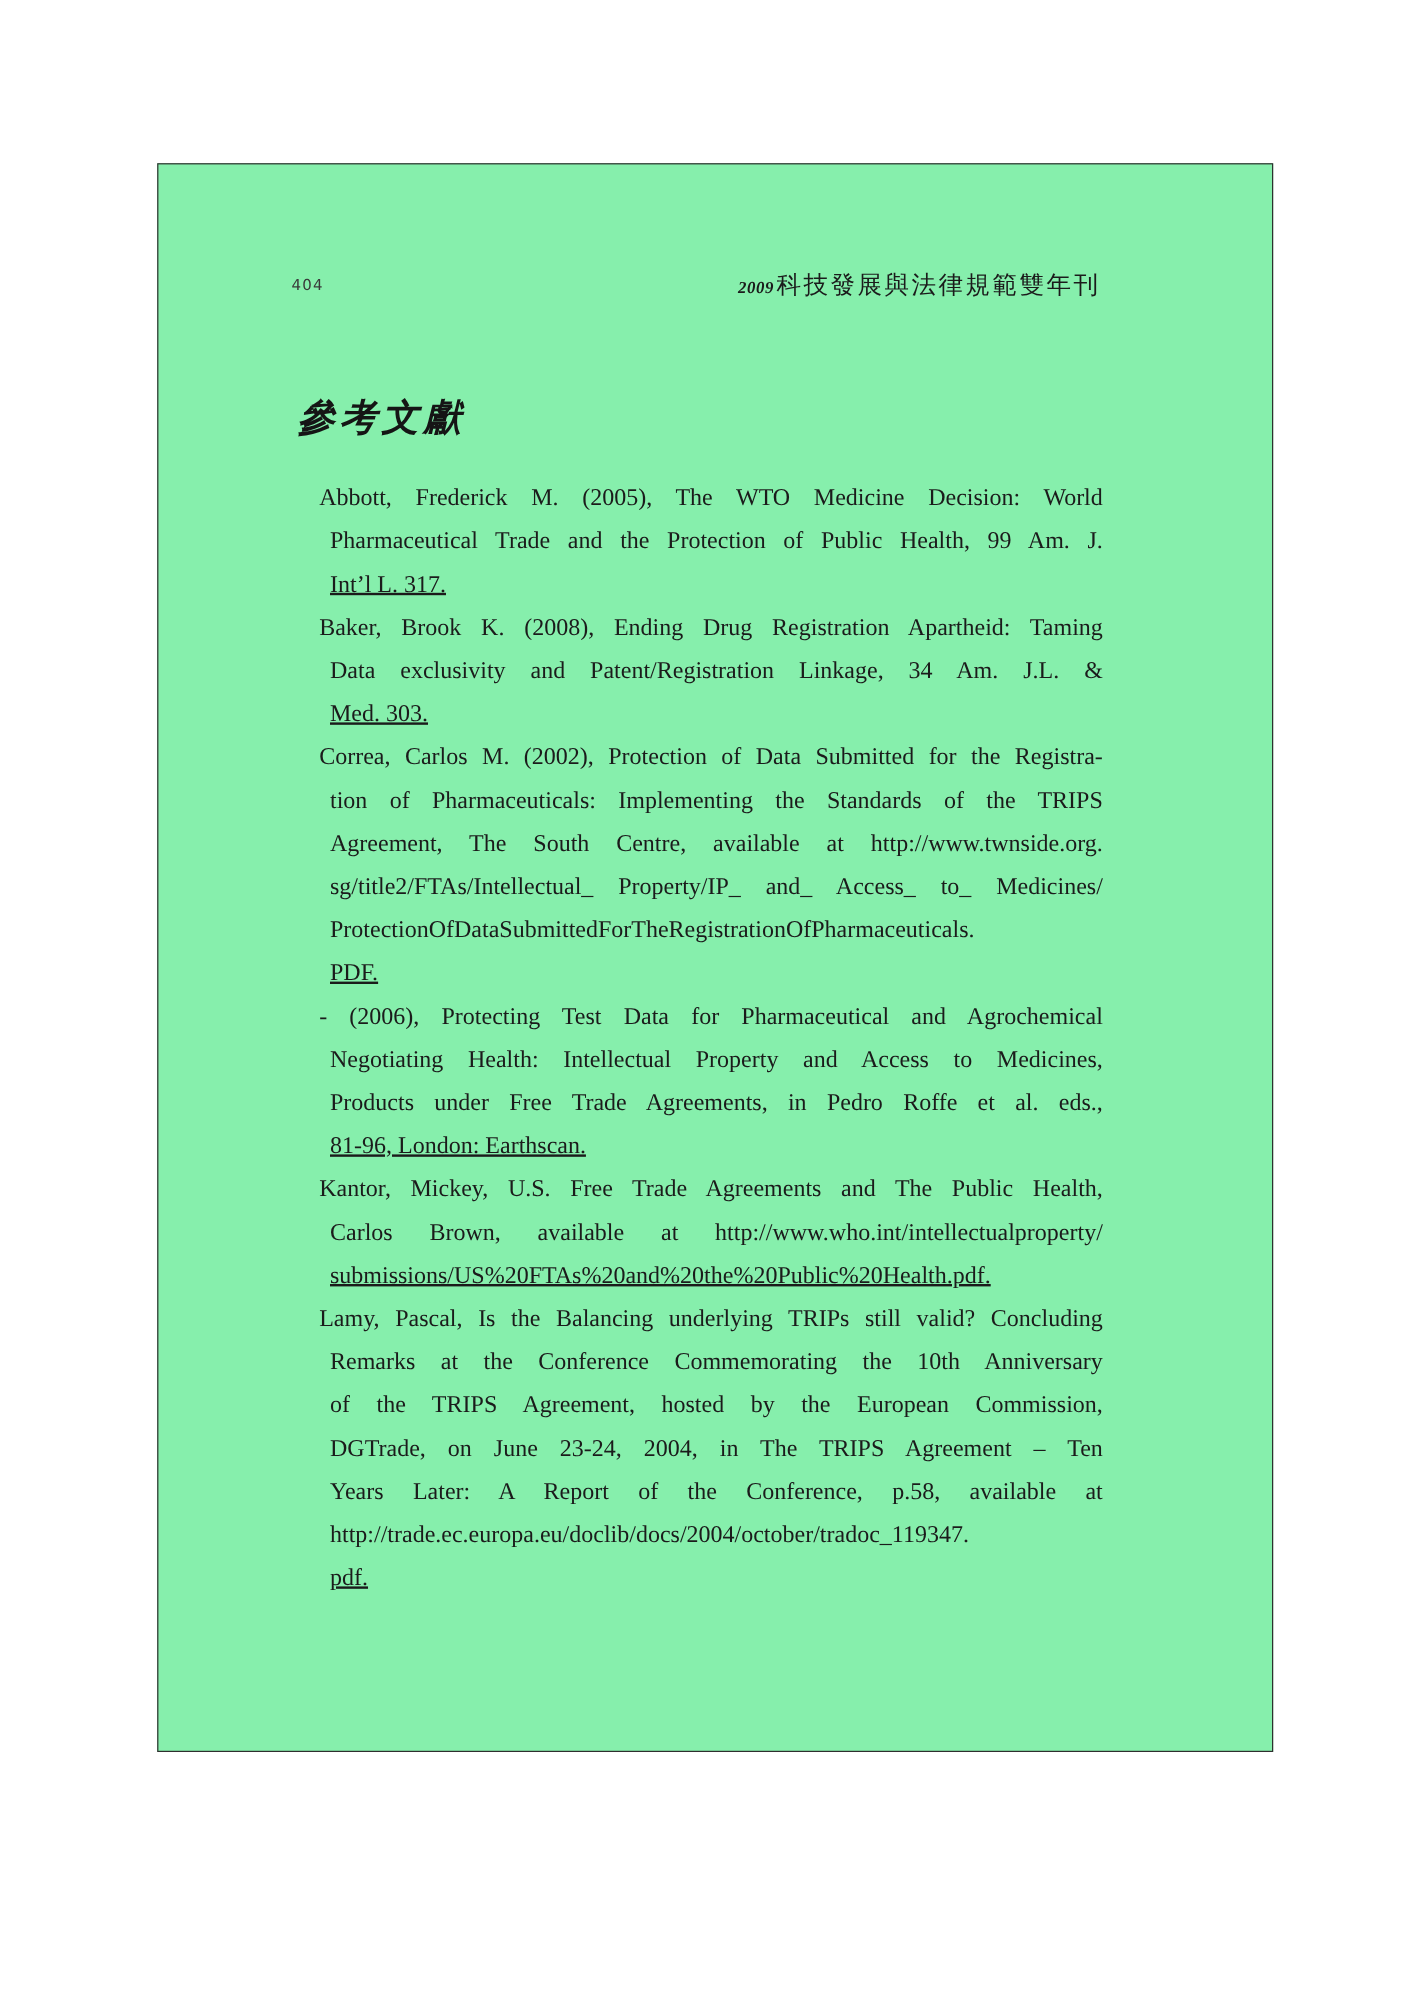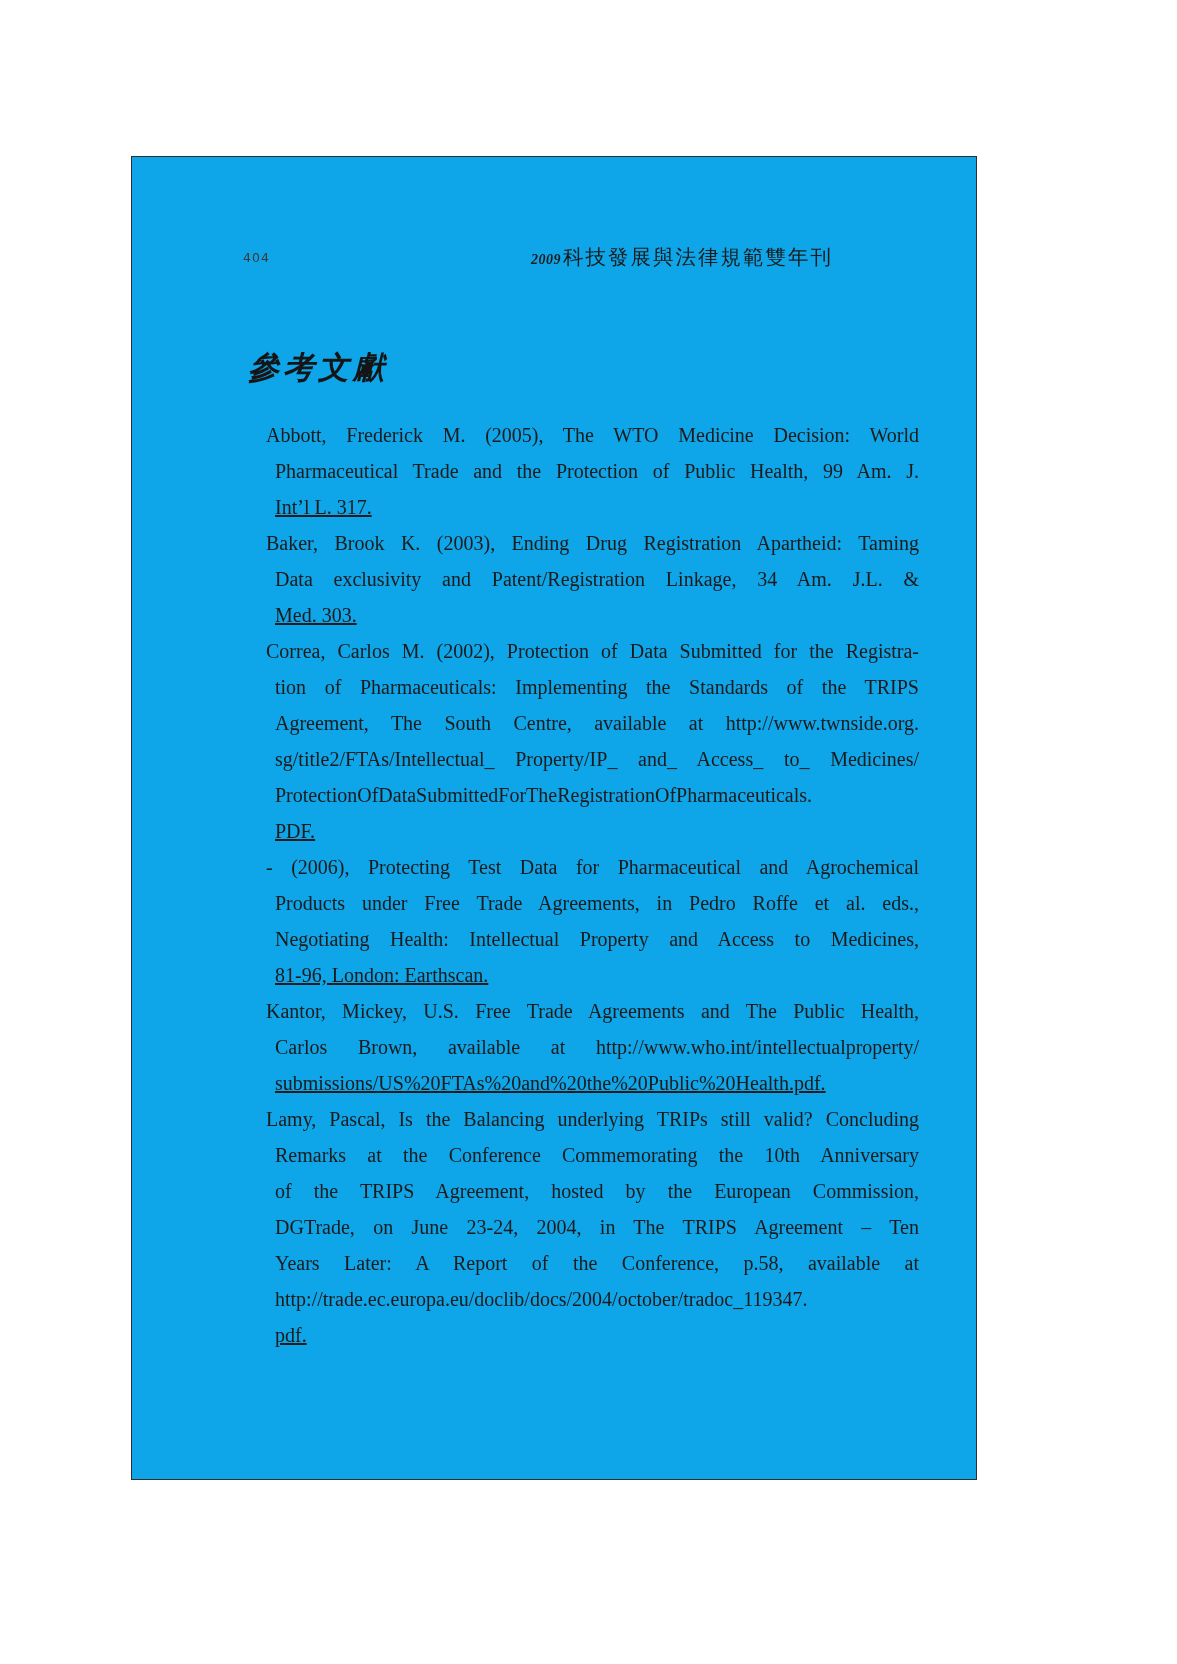--- a/index.html
+++ b/index.html
@@ -8,25 +8,25 @@
     width: 1177px;
     height: 1664px;
     background: #ffffff;
     font-family: "Liberation Serif", "DejaVu Serif", serif;
     color: #1b1b1b;
   }
 
   .page-frame {
     position: absolute;
     left: 131px;
-    top: 156px;
-    width: 846px;
+    top: 136px;
+    width: 930px;
     height: 1324px;
     border: 1.5px solid #2f2f2f;
-    background: #0ea5e9;
+    background: #86efac;
   }
 
   .page-number {
     position: absolute;
     left: 111px;
     top: 93px;
     font-family: "DejaVu Sans", sans-serif;
     font-size: 12.5px;
     letter-spacing: 1px;
     color: #3a3a3a;
@@ -98,38 +98,38 @@
 
   <div class="references">
 
     <div class="ref-entry">
       <div class="ref-line">Abbott, Frederick M. (2005), The WTO Medicine Decision: World</div>
       <div class="ref-line cont">Pharmaceutical Trade and the Protection of Public Health, 99 Am. J.</div>
       <div class="ref-line cont last">Int’l L. 317.</div>
     </div>
 
     <div class="ref-entry">
-      <div class="ref-line">Baker, Brook K. (2003), Ending Drug Registration Apartheid: Taming</div>
+      <div class="ref-line">Baker, Brook K. (2008), Ending Drug Registration Apartheid: Taming</div>
       <div class="ref-line cont">Data exclusivity and Patent/Registration Linkage, 34 Am. J.L. &amp;</div>
       <div class="ref-line cont last">Med. 303.</div>
     </div>
 
     <div class="ref-entry">
       <div class="ref-line">Correa, Carlos M. (2002), Protection of Data Submitted for the Registra-</div>
       <div class="ref-line cont">tion of Pharmaceuticals: Implementing the Standards of the TRIPS</div>
       <div class="ref-line cont">Agreement, The South Centre, available at http://www.twnside.org.</div>
       <div class="ref-line cont">sg/title2/FTAs/Intellectual_ Property/IP_ and_ Access_ to_ Medicines/</div>
       <div class="ref-line cont">ProtectionOfDataSubmittedForTheRegistrationOfPharmaceuticals.</div>
       <div class="ref-line cont last">PDF.</div>
     </div>
 
     <div class="ref-entry">
       <div class="ref-line">- (2006), Protecting Test Data for Pharmaceutical and Agrochemical</div>
+      <div class="ref-line cont">Negotiating Health: Intellectual Property and Access to Medicines,</div>
       <div class="ref-line cont">Products under Free Trade Agreements, in Pedro Roffe et al. eds.,</div>
-      <div class="ref-line cont">Negotiating Health: Intellectual Property and Access to Medicines,</div>
       <div class="ref-line cont last">81-96, London: Earthscan.</div>
     </div>
 
     <div class="ref-entry">
       <div class="ref-line">Kantor, Mickey, U.S. Free Trade Agreements and The Public Health,</div>
       <div class="ref-line cont">Carlos Brown, available at http://www.who.int/intellectualproperty/</div>
       <div class="ref-line cont last">submissions/US%20FTAs%20and%20the%20Public%20Health.pdf.</div>
     </div>
 
     <div class="ref-entry">

